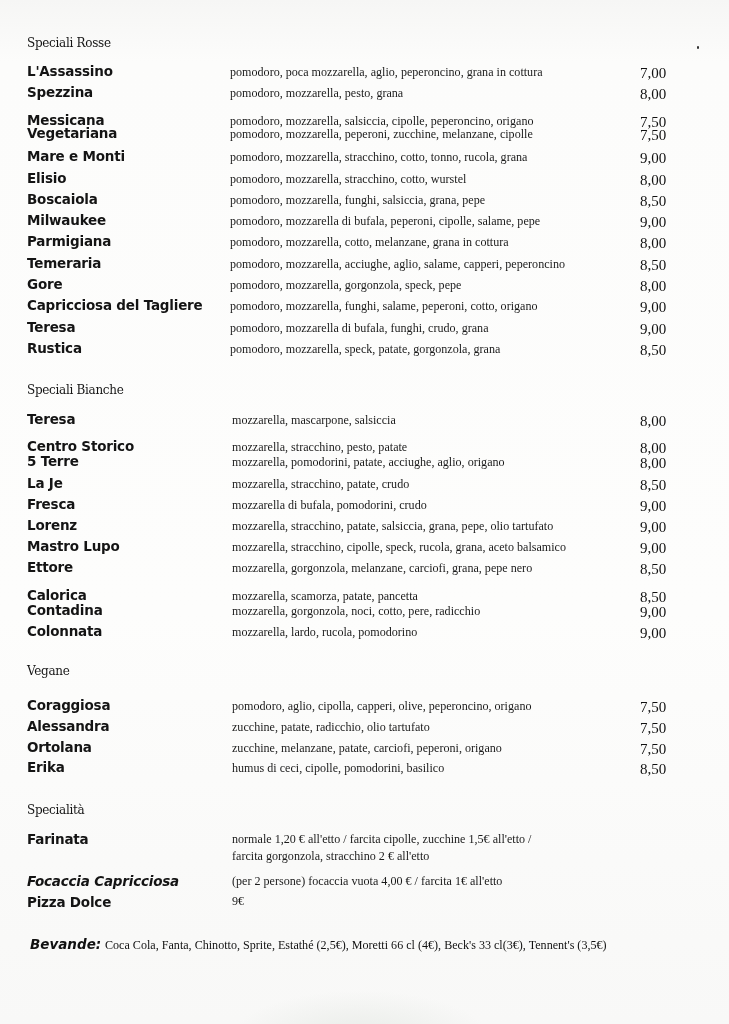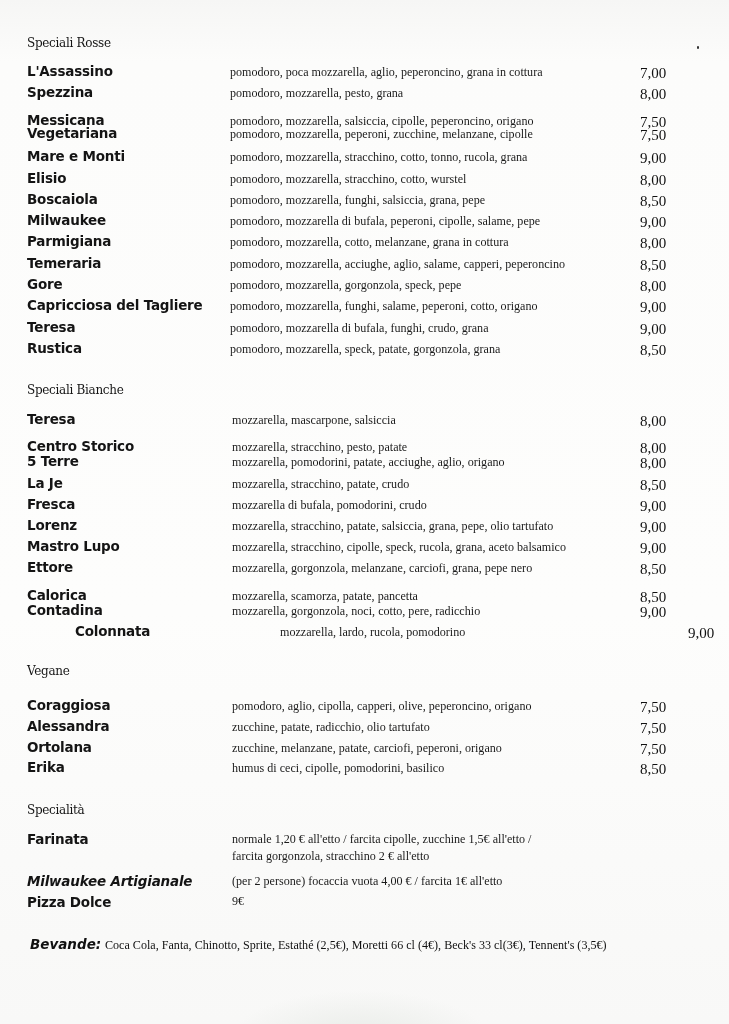--- a/index.html
+++ b/index.html
@@ -186,21 +186,21 @@
       <div class="row" style="top: 587px;">
         <span class="name">Calorica</span>
         <span class="desc b">mozzarella, scamorza, patate, pancetta</span>
         <span class="price">8,50</span>
       </div>
       <div class="row" style="top: 601.8px;">
         <span class="name">Contadina</span>
         <span class="desc b">mozzarella, gorgonzola, noci, cotto, pere, radicchio</span>
         <span class="price">9,00</span>
       </div>
-      <div class="row" style="top: 623px; margin-left: 48px;">
+      <div class="row" style="top: 623px;">
         <span class="name">Colonnata</span>
         <span class="desc b">mozzarella, lardo, rucola, pomodorino</span>
         <span class="price">9,00</span>
       </div>
     </div>
 
   <div class="section-title" style="top:664px">Vegane</div>
   <div id="vegane">
       <div class="row" style="top: 697px; text-align: right;">
         <span class="name">Coraggiosa</span>
@@ -228,21 +228,21 @@
 
   <div class="row" style="top:831px">
     <span class="name">Farinata</span>
   </div>
   <div class="spec-desc" style="top:830px">
     <div>normale 1,20 € all'etto / farcita cipolle, zucchine 1,5€ all'etto /</div>
     <div>farcita gorgonzola, stracchino 2 € all'etto</div>
   </div>
 
   <div class="row" style="top:873px">
-    <span class="name" style="font-style:italic">Milwaukee Artigianale</span>
+    <span class="name" style="font-style:italic">Focaccia Capricciosa</span>
   </div>
   <div class="spec-desc" style="top:872px">(per 2 persone)   focaccia vuota 4,00 € / farcita 1€ all'etto</div>
 
   <div class="row" style="top:894px">
     <span class="name">Pizza Dolce</span>
   </div>
   <div class="spec-desc" style="top:892px">9€</div>
 
   <div class="drinks">
     <span class="label">Bevande:</span>

